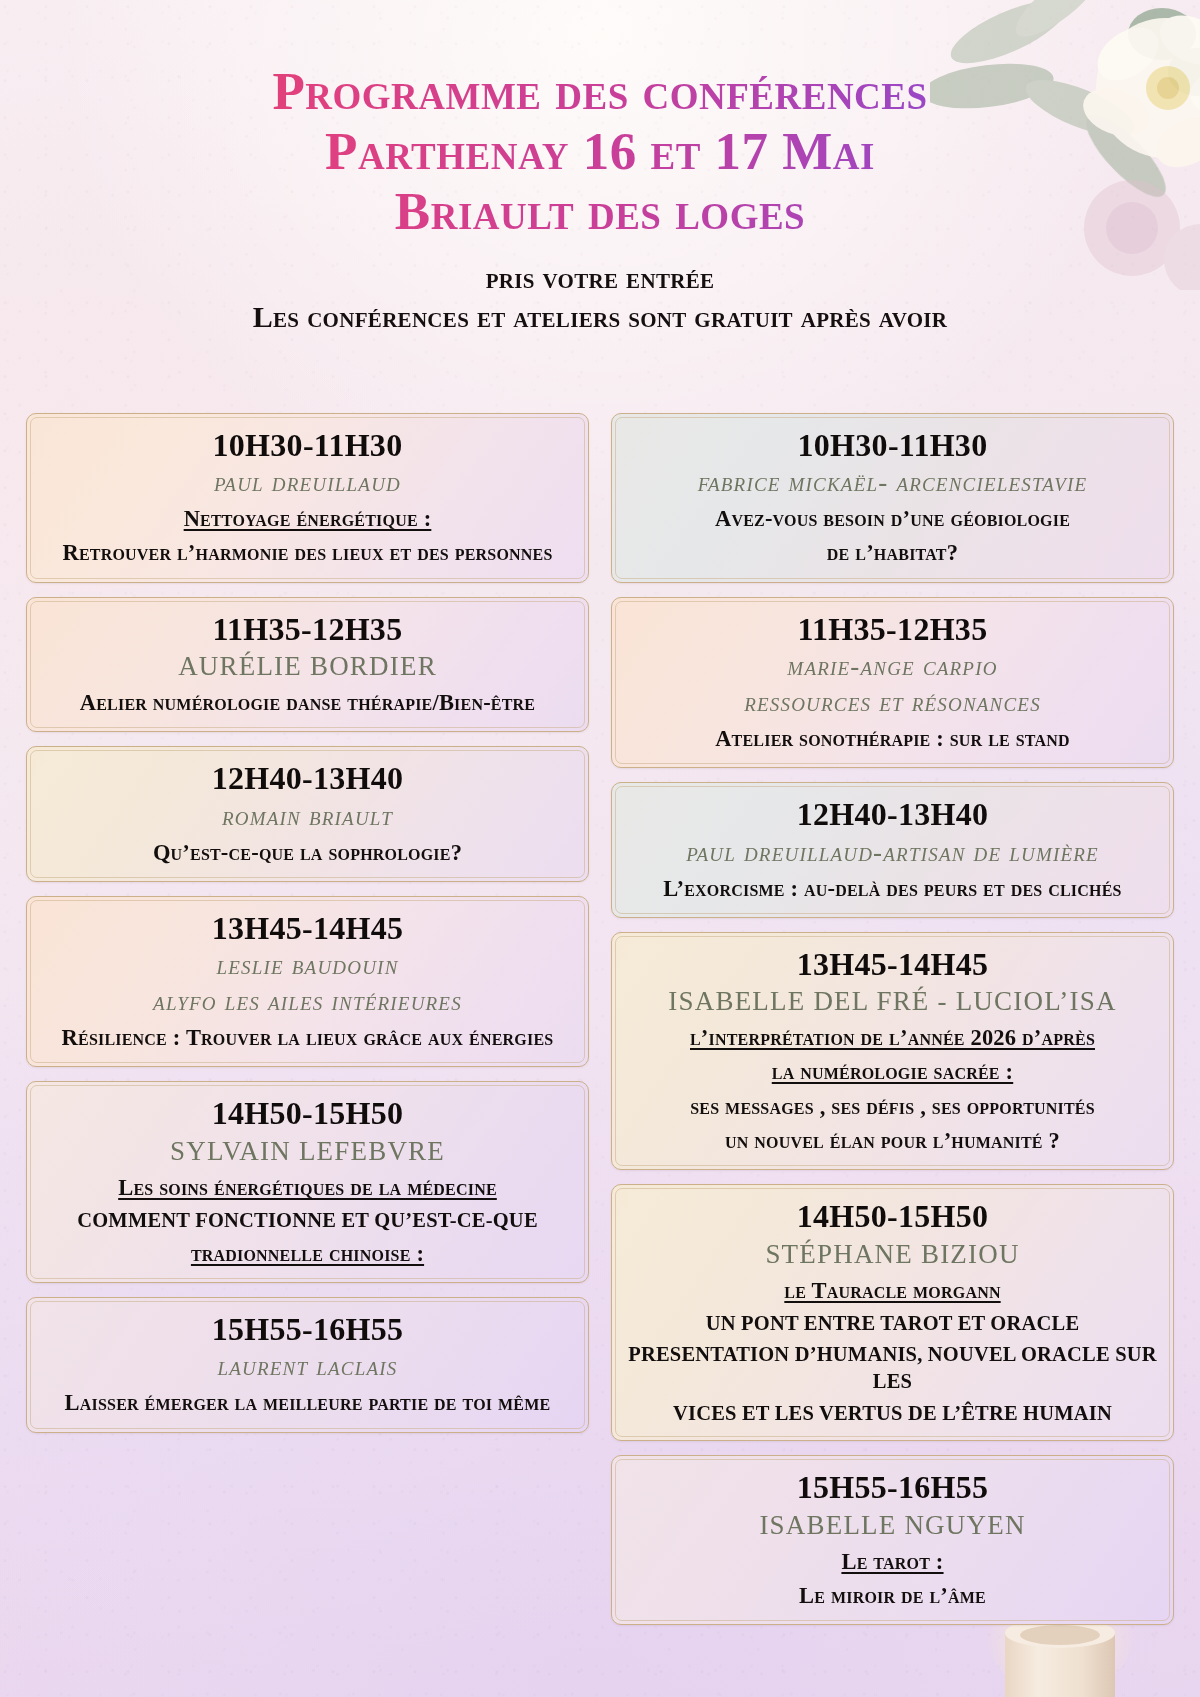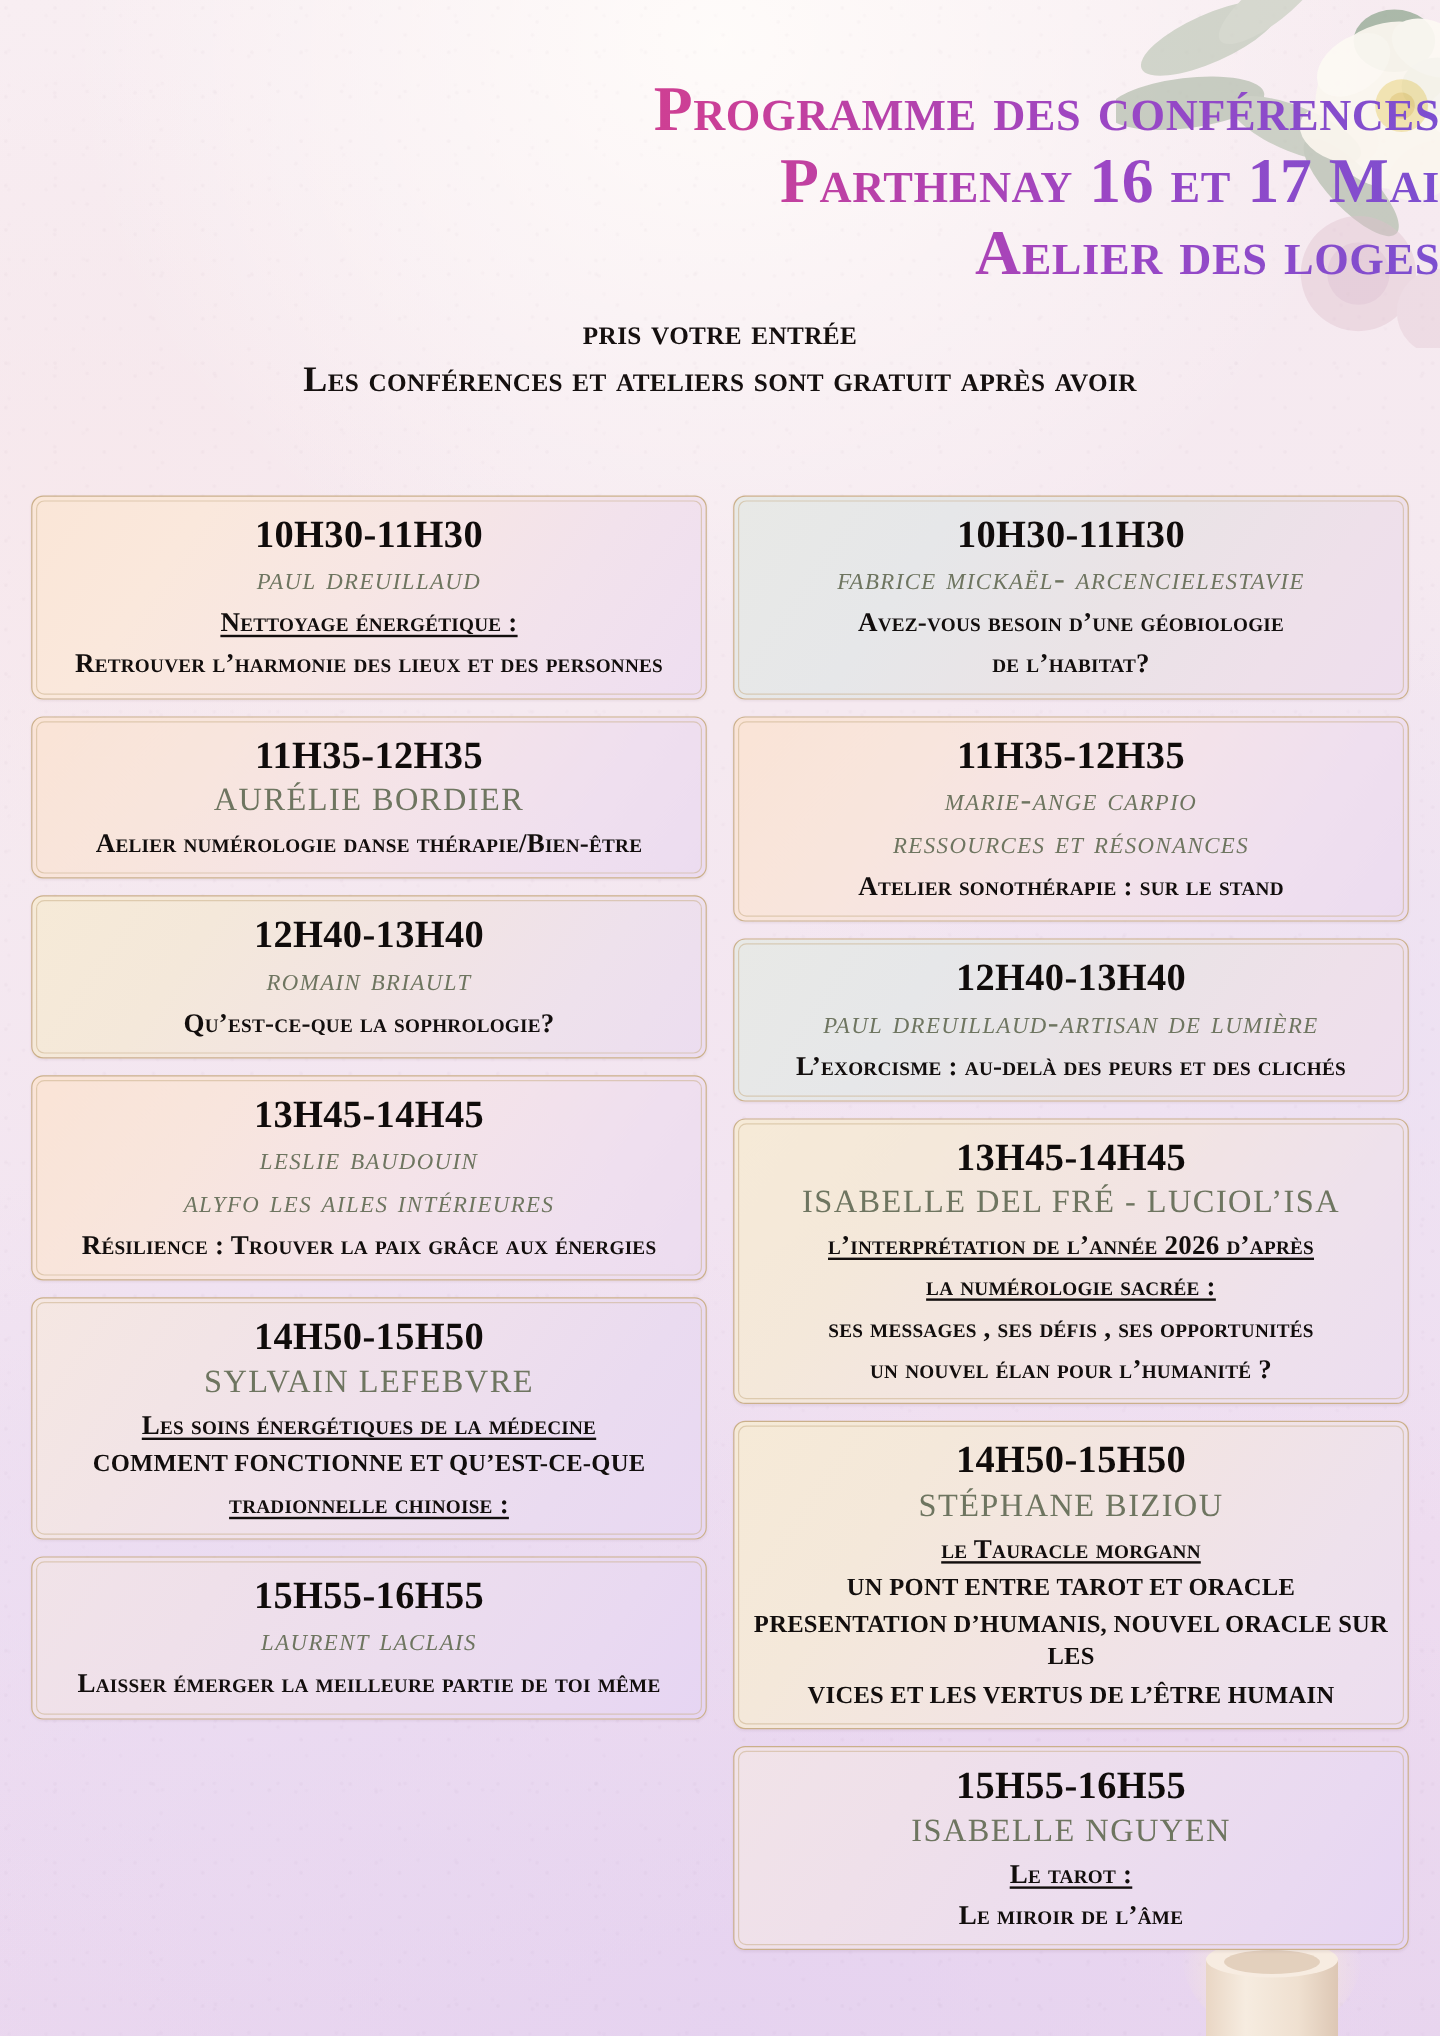--- a/index.html
+++ b/index.html
@@ -43,21 +43,20 @@
   .head{ position:relative; padding-top:62px; text-align:center; }
 
   .title-line{
     font-variant:small-caps;
     font-weight:700;
     letter-spacing:.5px;
     line-height:1.13;
     background:linear-gradient(95deg,#e84a52 0%,#e0407f 26%,#c83f9a 52%,#9c46c4 76%,#7c4fd0 100%);
     -webkit-background-clip:text; background-clip:text;
     color:transparent;
-    text-align:right;
     -webkit-text-fill-color:transparent;
   }
   .t1{ font-size:53px; }
   .t2{ font-size:53px;font-family:Liberation Serif, serif; }
   .t3{ font-size:53px; }
 
   .subtitle{
     margin-top:16px;
     font-variant:small-caps;
     font-weight:700;
@@ -179,21 +178,21 @@
   <path d="M85 70 C92 88 90 100 85 110 C80 100 78 88 85 70 Z" fill="#fffbe9" opacity=".8"></path>
   <rect x="82" y="110" width="5" height="12" rx="2" fill="#4a3b33"></rect>
   <path d="M30 126 h110 v64 h-110 z" fill="url(#wax)"></path>
   <ellipse cx="85" cy="126" rx="55" ry="15" fill="#f7ece1"></ellipse>
   <ellipse cx="85" cy="128" rx="40" ry="10" fill="#e3d0bd"></ellipse>
 </svg>
 
 <div class="head">
   <div class="title-line t1">Programme des conférences</div>
   <div class="title-line t2">Parthenay 16 et 17 Mai</div>
-  <div class="title-line t3">Aelier des loges</div>
+  <div class="title-line t3">Briault des loges</div>
   <div class="subtitle">
     <div>pris votre entrée</div>
     <div>Les conférences et ateliers sont gratuit après avoir</div>
   </div>
 </div>
 
 <div class="days">
   <div class="day">
     <span class="rule"></span>
     <span class="name">Samedi</span>
@@ -221,21 +220,21 @@
       </div>
       <div class="card tint-sand">
         <div class="time">12H40-13H40</div>
         <div class="speaker sc">Romain Briault</div>
         <div class="topic">Qu’est-ce-que la sophrologie?</div>
       </div>
       <div class="card tint-rose">
         <div class="time">13H45-14H45</div>
         <div class="speaker sc">Leslie baudouin</div>
         <div class="speaker sc">Alyfo les ailes intérieures</div>
-        <div class="topic">Résilience : Trouver la paix grâce aux énergies</div>
+        <div class="topic">Résilience : Trouver la lieux grâce aux énergies</div>
       </div>
       <div class="card tint-lilac">
         <div class="time">14H50-15H50</div>
         <div class="speaker caps">SYLVAIN LEFEBVRE</div>
         <div class="topic u">Les soins énergétiques de la médecine</div>
         <div class="topic plain">COMMENT FONCTIONNE ET QU’EST-CE-QUE</div>
         <div class="topic u">tradionnelle chinoise :</div>
       </div>
       <div class="card tint-mauve">
         <div class="time">15H55-16H55</div>

